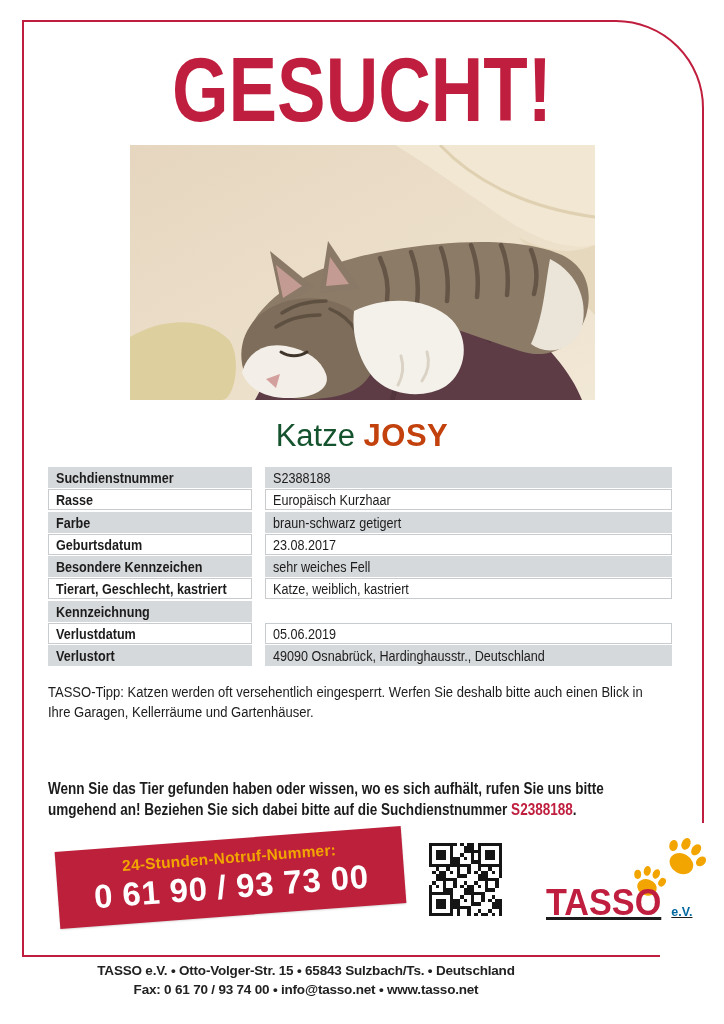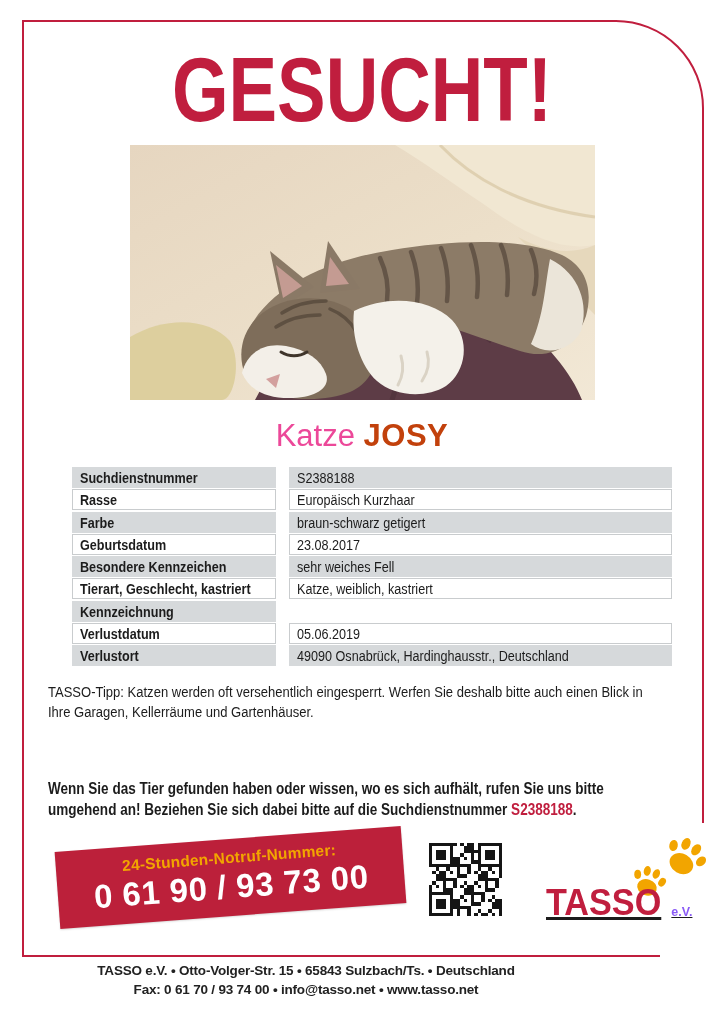--- a/index.html
+++ b/index.html
@@ -29,29 +29,29 @@
   .photo {
     position:absolute; left:130px; top:145px; width:465px; height:255px;
     overflow:hidden;
   }
   .photo svg { display:block; width:465px; height:255px; }
 
   .petname {
     position:absolute; left:0; top:419px; width:724px; text-align:center;
     font-size:31px; line-height:1.1; white-space:nowrap;
   }
-  .petname .type { color:#ec4899; font-weight:normal; }
+  .petname .type { color:#14532d; font-weight:normal; }
   .petname .name { color:#c2410c; font-weight:bold; letter-spacing:0.5px; }
 
   
   .dtable { position:absolute; left:48px; top:467px; width:624px; }
   .drow { display:flex; height:21px; margin-bottom:1.3px; }
   .dcell {
     height:21px; line-height:20px; font-size:14px; padding-left:7px;
-    border:1px solid #c9ccce; background:#fff; overflow:hidden; white-space:nowrap;margin-left:24px;
+    border:1px solid #c9ccce; background:#fff; overflow:hidden; white-space:nowrap;
   }
   .dlabel { width:204px; font-weight:bold; }
   .dvalue { flex:1; margin-left:13px; }
   .drow:nth-child(odd) .dcell { background:#d6d9db; border-color:#d6d9db; }
   .cond { display:inline-block; transform:scaleX(0.9); transform-origin:0 50%; white-space:nowrap; }
 
   .tip {
     position:absolute; left:48px; top:682px; width:745px;
     font-size:15.5px; line-height:1.32; color:#1c1c1c;
     transform:scaleX(0.84); transform-origin:0 0;
@@ -86,21 +86,21 @@
   .paw-large { left:662px; top:833px; width:47px; height:47px; transform:rotate(30deg); }
 
   .logo {
     position:absolute; left:546px; top:882px; width:170px;
     display:flex; align-items:baseline; white-space:nowrap;text-decoration:underline;
   }
   .logo .word {
     font-size:36px; font-weight:bold; color:#c01e3e; letter-spacing:0px;
     transform:scaleX(0.95); transform-origin:0 50%;
   }
-  .logo .ev { font-size:12.5px; font-weight:bold; color:#8b5cf6; margin-left:4px; position:relative; top:1px; }
+  .logo .ev { font-size:12.5px; font-weight:bold; color:#0369a1; margin-left:4px; position:relative; top:1px; }
 
   .footer {
     position:absolute; left:0; top:961px; width:612px; text-align:center;
     font-size:13.5px; font-weight:bold; line-height:19px; color:#222;
     letter-spacing:-0.2px;
   }
 </style>
 </head>
 <body>
 

